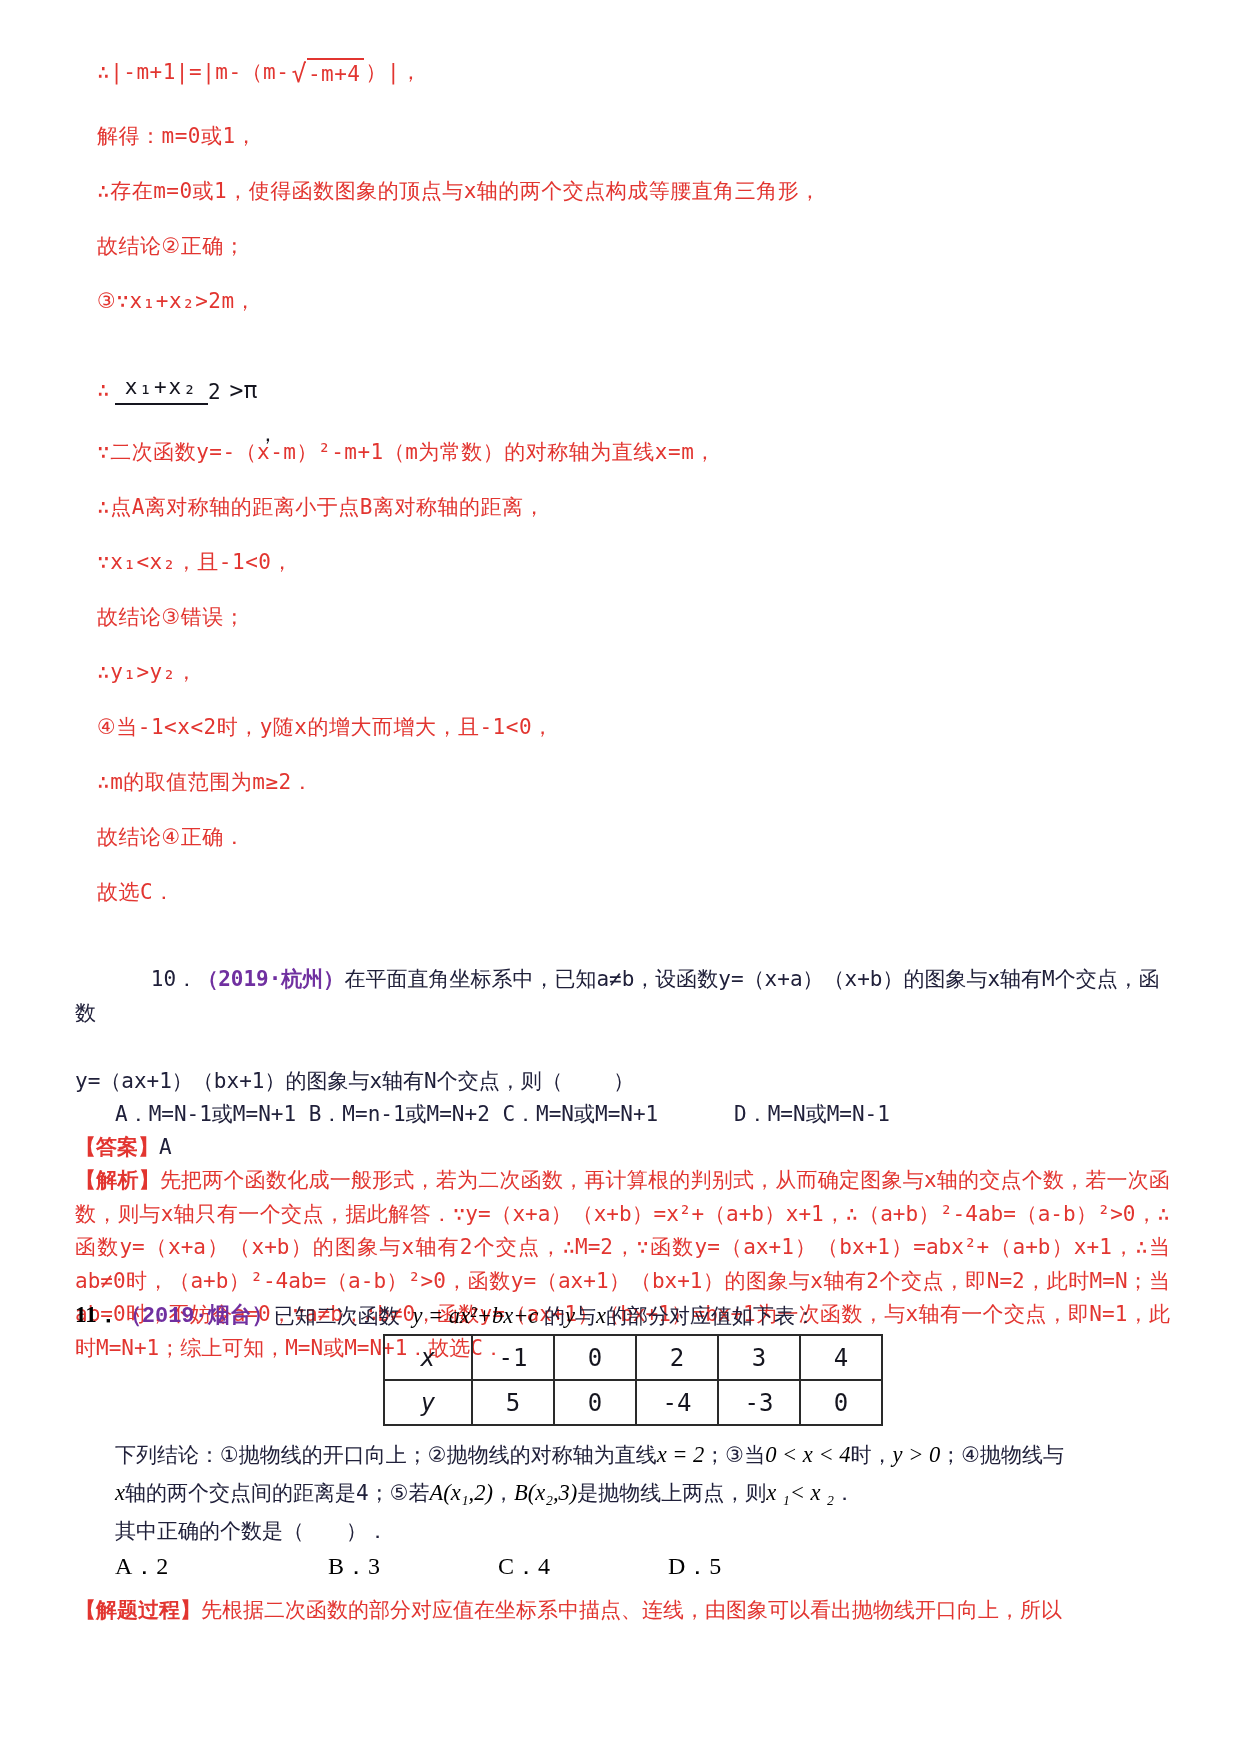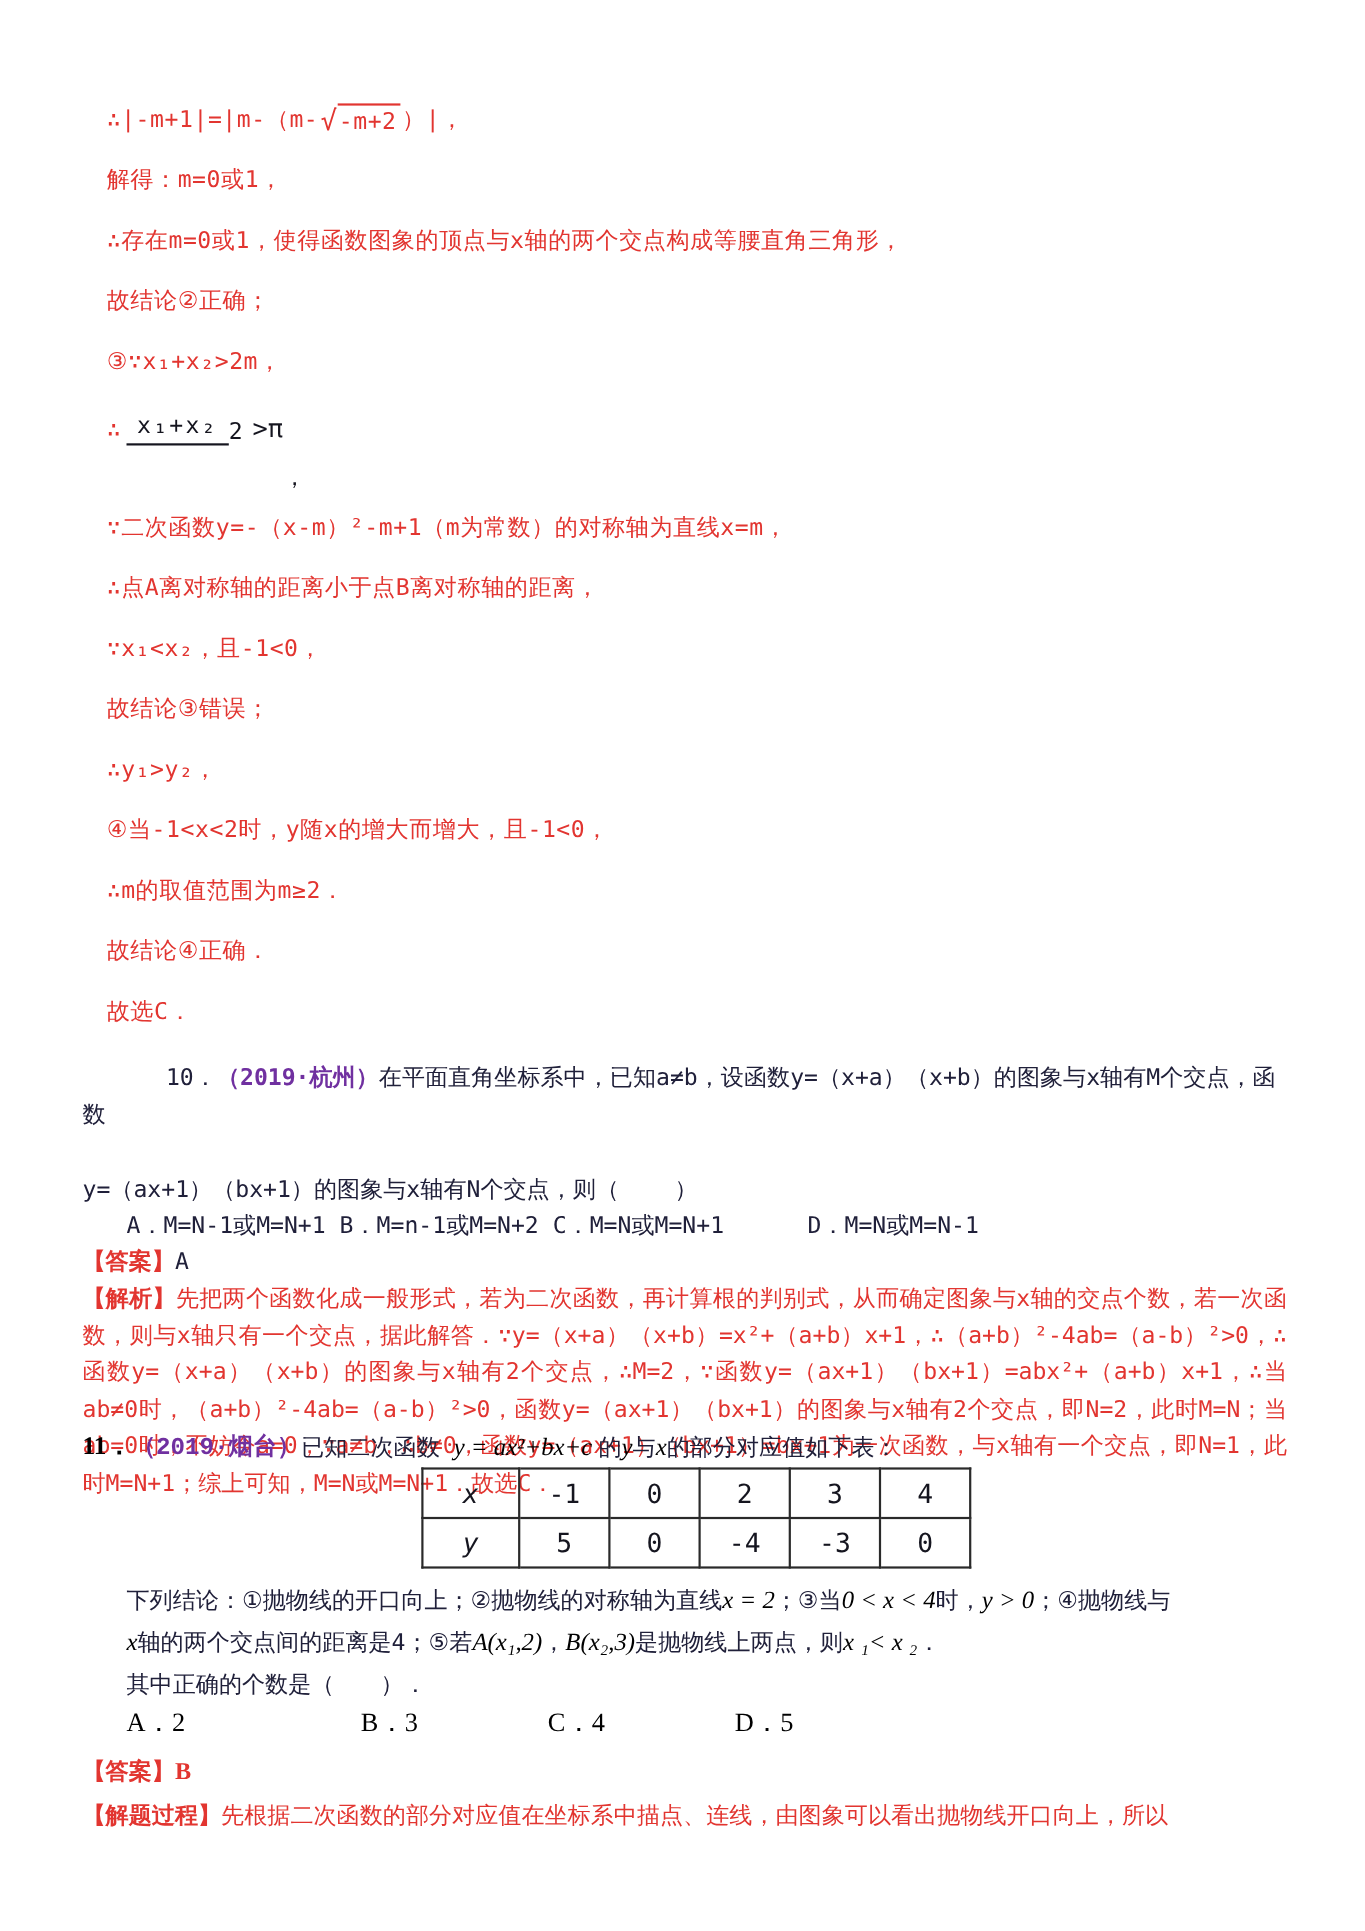--- a/index.html
+++ b/index.html
@@ -9,21 +9,21 @@
     background:#fff;
     font-family:"DejaVu Sans Mono","DejaVu Sans","Liberation Sans",sans-serif;
     color:#20203a;
     overflow:hidden;
   }
   .red{color:#e23530;}
   .bold{font-weight:bold;}
 
   
   .sol{position:absolute;left:97px;top:58px;width:1080px;}
-  .sline{height:55px;display:flex;align-items:flex-end;font-size:21px;letter-spacing:0.5px;}
+  .sline{height:55px;display:flex;align-items:flex-start;font-size:21px;letter-spacing:0.5px;}
   .sline-abs{height:64px;}
   .sqrt-wrap{display:inline-flex;align-items:flex-end;margin:0 2px;}
   .sqrt-sign{font-size:25px;line-height:1;}
   .radicand{border-top:2px solid currentColor;padding:2px 3px 0 1px;}
   .frac-line{height:96px;display:flex;align-items:center;font-size:21px;}
   .frac{display:inline-flex;align-items:center;color:#15151f;margin:0 5px;}
   .fnum{padding:0 10px 4px 10px;border-bottom:2px solid #15151f;letter-spacing:2px;}
   .fden{padding-top:3px;}
   .frel{color:#15151f;font-size:23px;margin-left:4px;}
   .fcomma{color:#15151f;align-self:flex-end;transform:translateY(10px);}
@@ -65,21 +65,21 @@
 </head>
 <body>
 
 <div class="page">
 
   <section class="sol">
     <div class="sline sline-abs red">
       <span>∴|-m+1|=|m-（m-</span>
         <span class="sqrt-wrap">
           <span class="sqrt-sign">√</span>
-          <span class="radicand">-m+2</span>
+          <span class="radicand">-m+4</span>
         </span>
         <span>）|，</span>
     </div>
     <div class="sline red">解得：m=0或1，</div>
     <div class="sline red">∴存在m=0或1，使得函数图象的顶点与x轴的两个交点构成等腰直角三角形，</div>
     <div class="sline red">故结论②正确；</div>
     <div class="sline red">③∵x₁+x₂&gt;2m，</div>
     <div class="frac-line">
       <span class="red">∴</span>
       <span class="frac">
@@ -148,22 +148,19 @@
       <div>其中正确的个数是（　　）．</div>
     </div>
 
     <div class="options11">
       <span class="opt-a">A．2</span>
       <span class="opt-b">B．3</span>
       <span class="opt-c">C．4</span>
       <span class="opt-d">D．5</span>
     </div>
 
-    <div class="ans11">
-      <span class="red bold">【答案】</span><span class="red ans11-val">B</span>
-    </div>
 
     <div class="process red">
       <span class="bold">【解题过程】</span><span>先根据二次函数的部分对应值在坐标系中描点、连线，由图象可以看出抛物线开口向上，所以</span>
     </div>
   </section>
 
 </div>
 
 </body></html>

